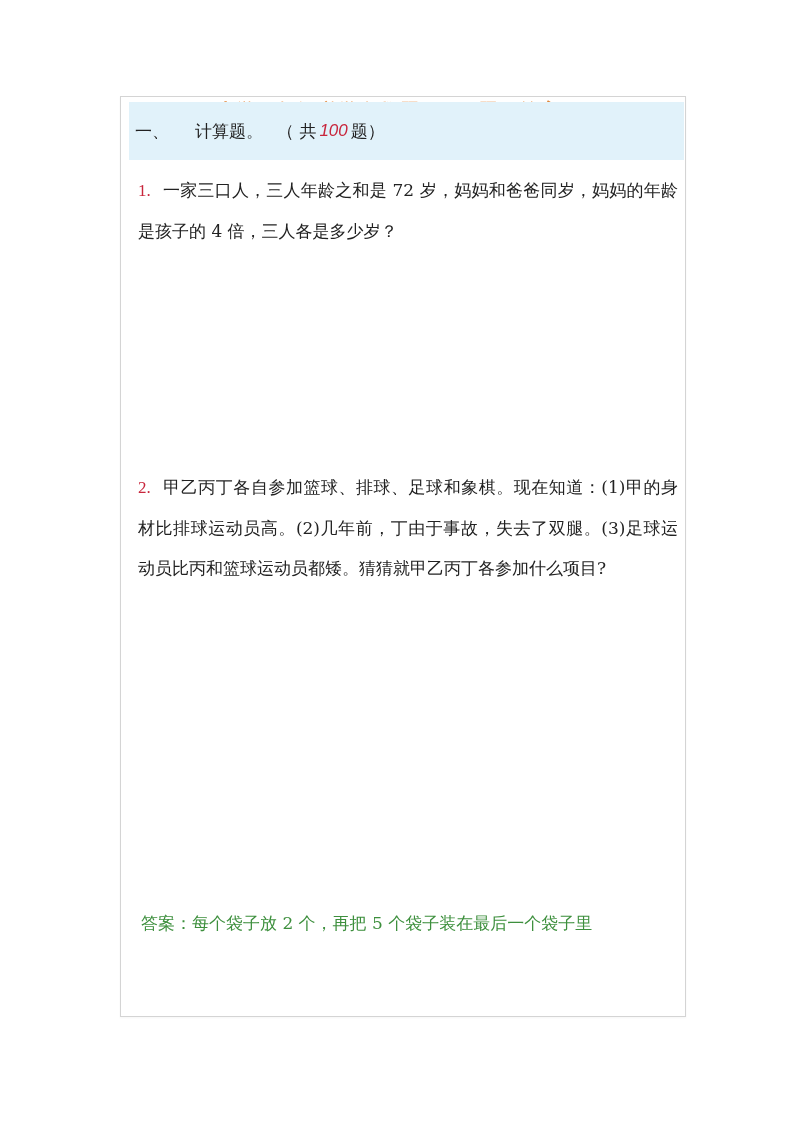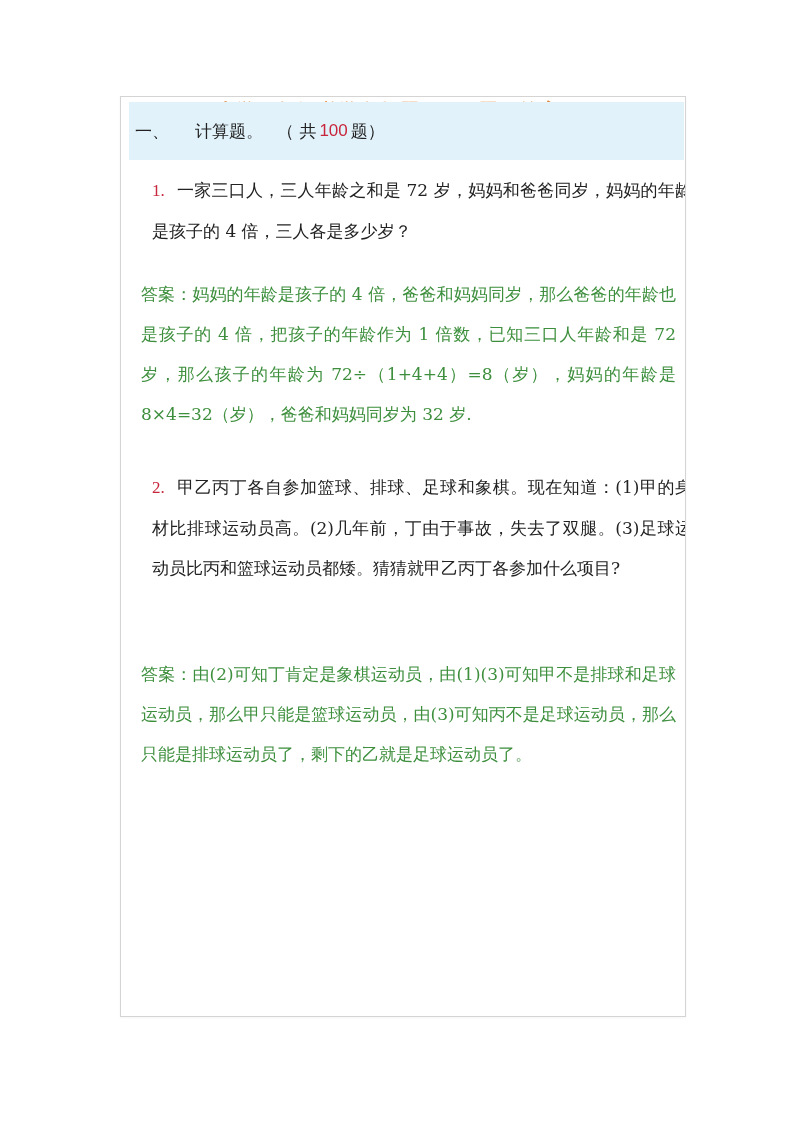--- a/index.html
+++ b/index.html
@@ -8,45 +8,44 @@
   .title { position: absolute; top: 58px; left: 0; width: 775px; text-align: center;
            font-family: "DejaVu Sans", "Liberation Sans", sans-serif; font-weight: bold;
            font-size: 20px; letter-spacing: 0.5px; margin-top: 40px; }
   .frame { position: absolute; left: 120px; top: 96px; width: 564px; height: 919px;
            border: 1px solid #d4d4d4; box-shadow: 0 1px 2px rgba(0,0,0,0.04); overflow: hidden; }
   .section-header { position: absolute; left: 8px; top: 5px; width: 555px; height: 58px;
                     display: flex; align-items: center; font-size: 17px; color: #222; }
   .section-header .prefix { margin-left: 6px; margin-right: 26px; }
   .section-header .paren { margin-left: 14px; }
   .section-header .count { font-family: "Liberation Sans", sans-serif; margin: 0 3px; }
-  .q { position: absolute; left: 31px; width: 540px; font-size: 17px; line-height: 40px;
+  .q { position: absolute; left: 17px; width: 540px; font-size: 17px; line-height: 40px;
        text-align: justify; }
   .q .num { font-family: "Liberation Serif", serif; margin-right: 12px; }
   .a { position: absolute; left: 20px; width: 535px; font-size: 17px; line-height: 40px; text-align: justify; }
 </style>
 </head>
 <body>
 
 <div class="title" style="color:#e0873a;">小学二年级必学奥数题 100 题及答案</div>
 
 <div class="frame">
 
   <div class="section-header" style="background:#e1f2fa;">
     <span class="prefix">一、</span>
     <span>计算题。</span>
     <span class="paren">（ 共</span>
-    <span class="count" style="color:#c8263c;">100</span>
+    <span class="count" style="color:#c8263c;font-style:italic;">100</span>
     <span>题）</span>
   </div>
 
   <div class="q" style="top:73px;">
     <span class="num" style="color:#c8263c;">1.</span><span>一家三口人，三人年龄之和是 72 岁，妈妈和爸爸同岁，妈妈的年龄是孩子的 4 倍，三人各是多少岁？</span>
   </div>
-  <div class="a" style="top:177px; color:#3d8f3d;">答案：妈妈的年龄是孩子的 4 倍，爸爸和妈妈同岁，那么爸爸的年龄也是孩子的 4 倍，把孩子的年龄作为 1 倍数，已知三口人年龄和是 72 岁，那么孩子的年龄为 72÷（1+4+4）=8（岁），妈妈的年龄是 8×4=32（岁），爸爸和妈妈同岁为 32 岁.</div>
 
   <div class="q" style="top:370px;">
     <span class="num" style="color:#c8263c;">2.</span><span>甲乙丙丁各自参加篮球、排球、足球和象棋。现在知道：(1)甲的身材比排球运动员高。(2)几年前，丁由于事故，失去了双腿。(3)足球运动员比丙和篮球运动员都矮。猜猜就甲乙丙丁各参加什么项目?</span>
   </div>
-  <div class="a" style="top:557px; color:#3d8f3d;">答案：由(2)可知丁肯定是象棋运动员，由(1)(3)可知甲不是排球和足球运动员，那么甲只能是篮球运动员，由(3)可知丙不是足球运动员，那么只能是排球运动员了，剩下的乙就是足球运动员了。</div>
 
+  <div class="a" style="top:806px; color:#3d8f3d;">答案：每个袋子放 2 个，再把 5 个袋子装在最后一个袋子里</div>
 
 
 </div>
 
 </body></html>

